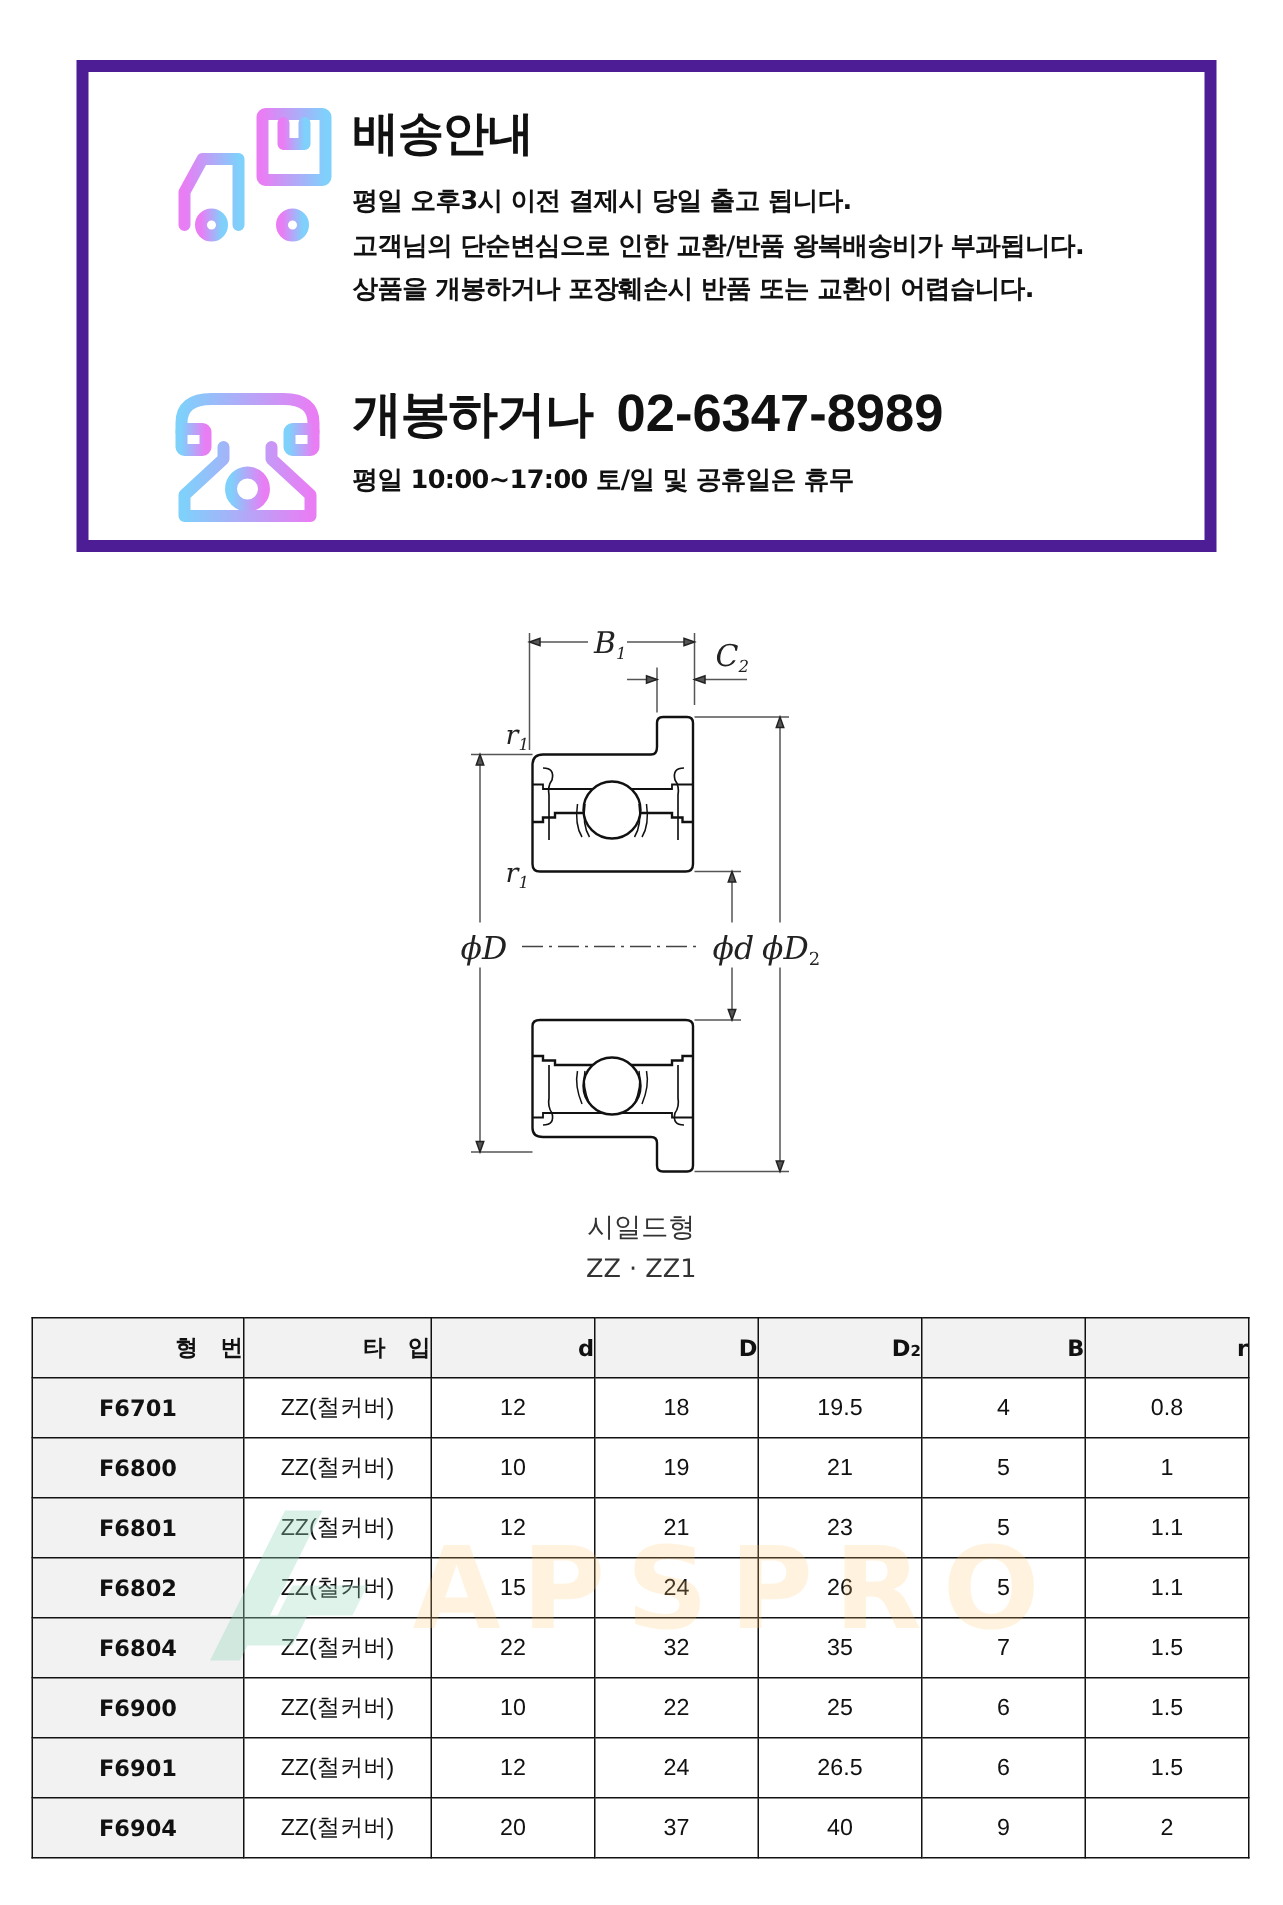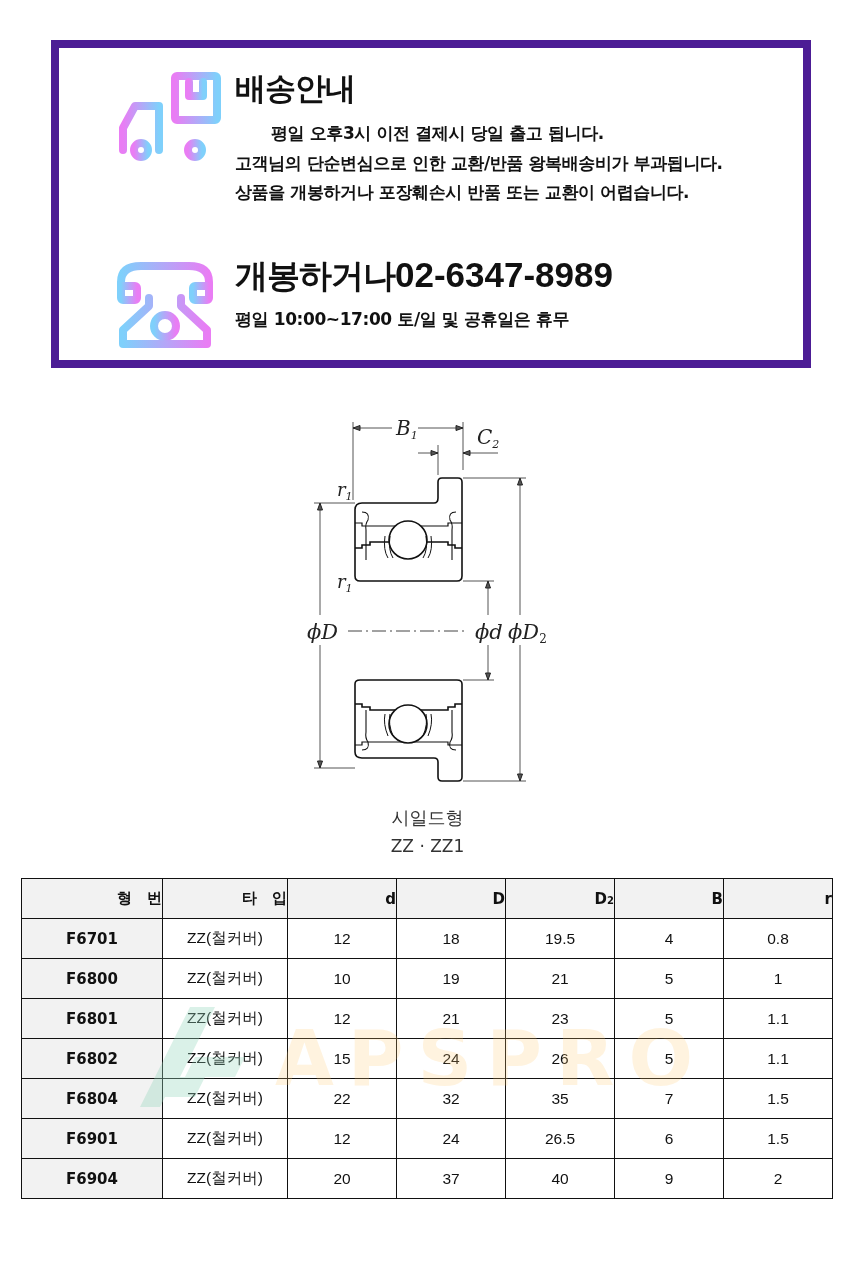--- a/index.html
+++ b/index.html
@@ -16,29 +16,29 @@
     .phone-icon { left: 56px; top: 210px; width: 100px; height: 92px; }
 
     .shipping-title {
       position: absolute; left: 176px; top: 20px;
       font-size: 31px; font-weight: bold; letter-spacing: -1px; color: #111;
     }
     .shipping-line {
       position: absolute; left: 176px; font-size: 17px; font-weight: bold; letter-spacing: -0.4px; color: #111;
       white-space: nowrap;
     }
-    .sl1 { top: 74px; margin-left: 36px; }
+    .sl1 { top: 74px; }
     .sl2 { top: 104px; }
     .sl3 { top: 133px; }
 
     .contact-title {
       position: absolute; left: 176px; top: 206px;
       font-size: 33px; font-weight: bold; letter-spacing: -1px; white-space: nowrap; color: #111;
     }
-    .contact-title .phone { font-family: "Liberation Sans", sans-serif; font-size: 35px; letter-spacing: 0; }
+    .contact-title .phone { margin-left: 16px; font-family: "Liberation Sans", sans-serif; font-size: 35px; letter-spacing: 0; }
     .contact-hours {
       position: absolute; left: 176px; top: 260px;
       font-size: 17px; font-weight: bold; letter-spacing: -0.4px; white-space: nowrap; color: #111;
     }
 
     .diagram { position: absolute; left: 300px; top: 400px; width: 260px; height: 400px; }
     .caption {
       position: absolute; left: 0; width: 855px; text-align: center; color: #333;
       font-family: "DejaVu Sans", sans-serif;
     }
@@ -254,20 +254,29 @@
     <tr>
       <td class="model">F6804</td>
       <td>ZZ(철커버)</td>
       <td>22</td>
       <td>32</td>
       <td>35</td>
       <td>7</td>
       <td>1.5</td>
     </tr>
     <tr>
+      <td class="model">F6900</td>
+      <td>ZZ(철커버)</td>
+      <td>10</td>
+      <td>22</td>
+      <td>25</td>
+      <td>6</td>
+      <td>1.5</td>
+    </tr>
+    <tr>
       <td class="model">F6901</td>
       <td>ZZ(철커버)</td>
       <td>12</td>
       <td>24</td>
       <td>26.5</td>
       <td>6</td>
       <td>1.5</td>
     </tr>
     <tr>
       <td class="model">F6904</td>

